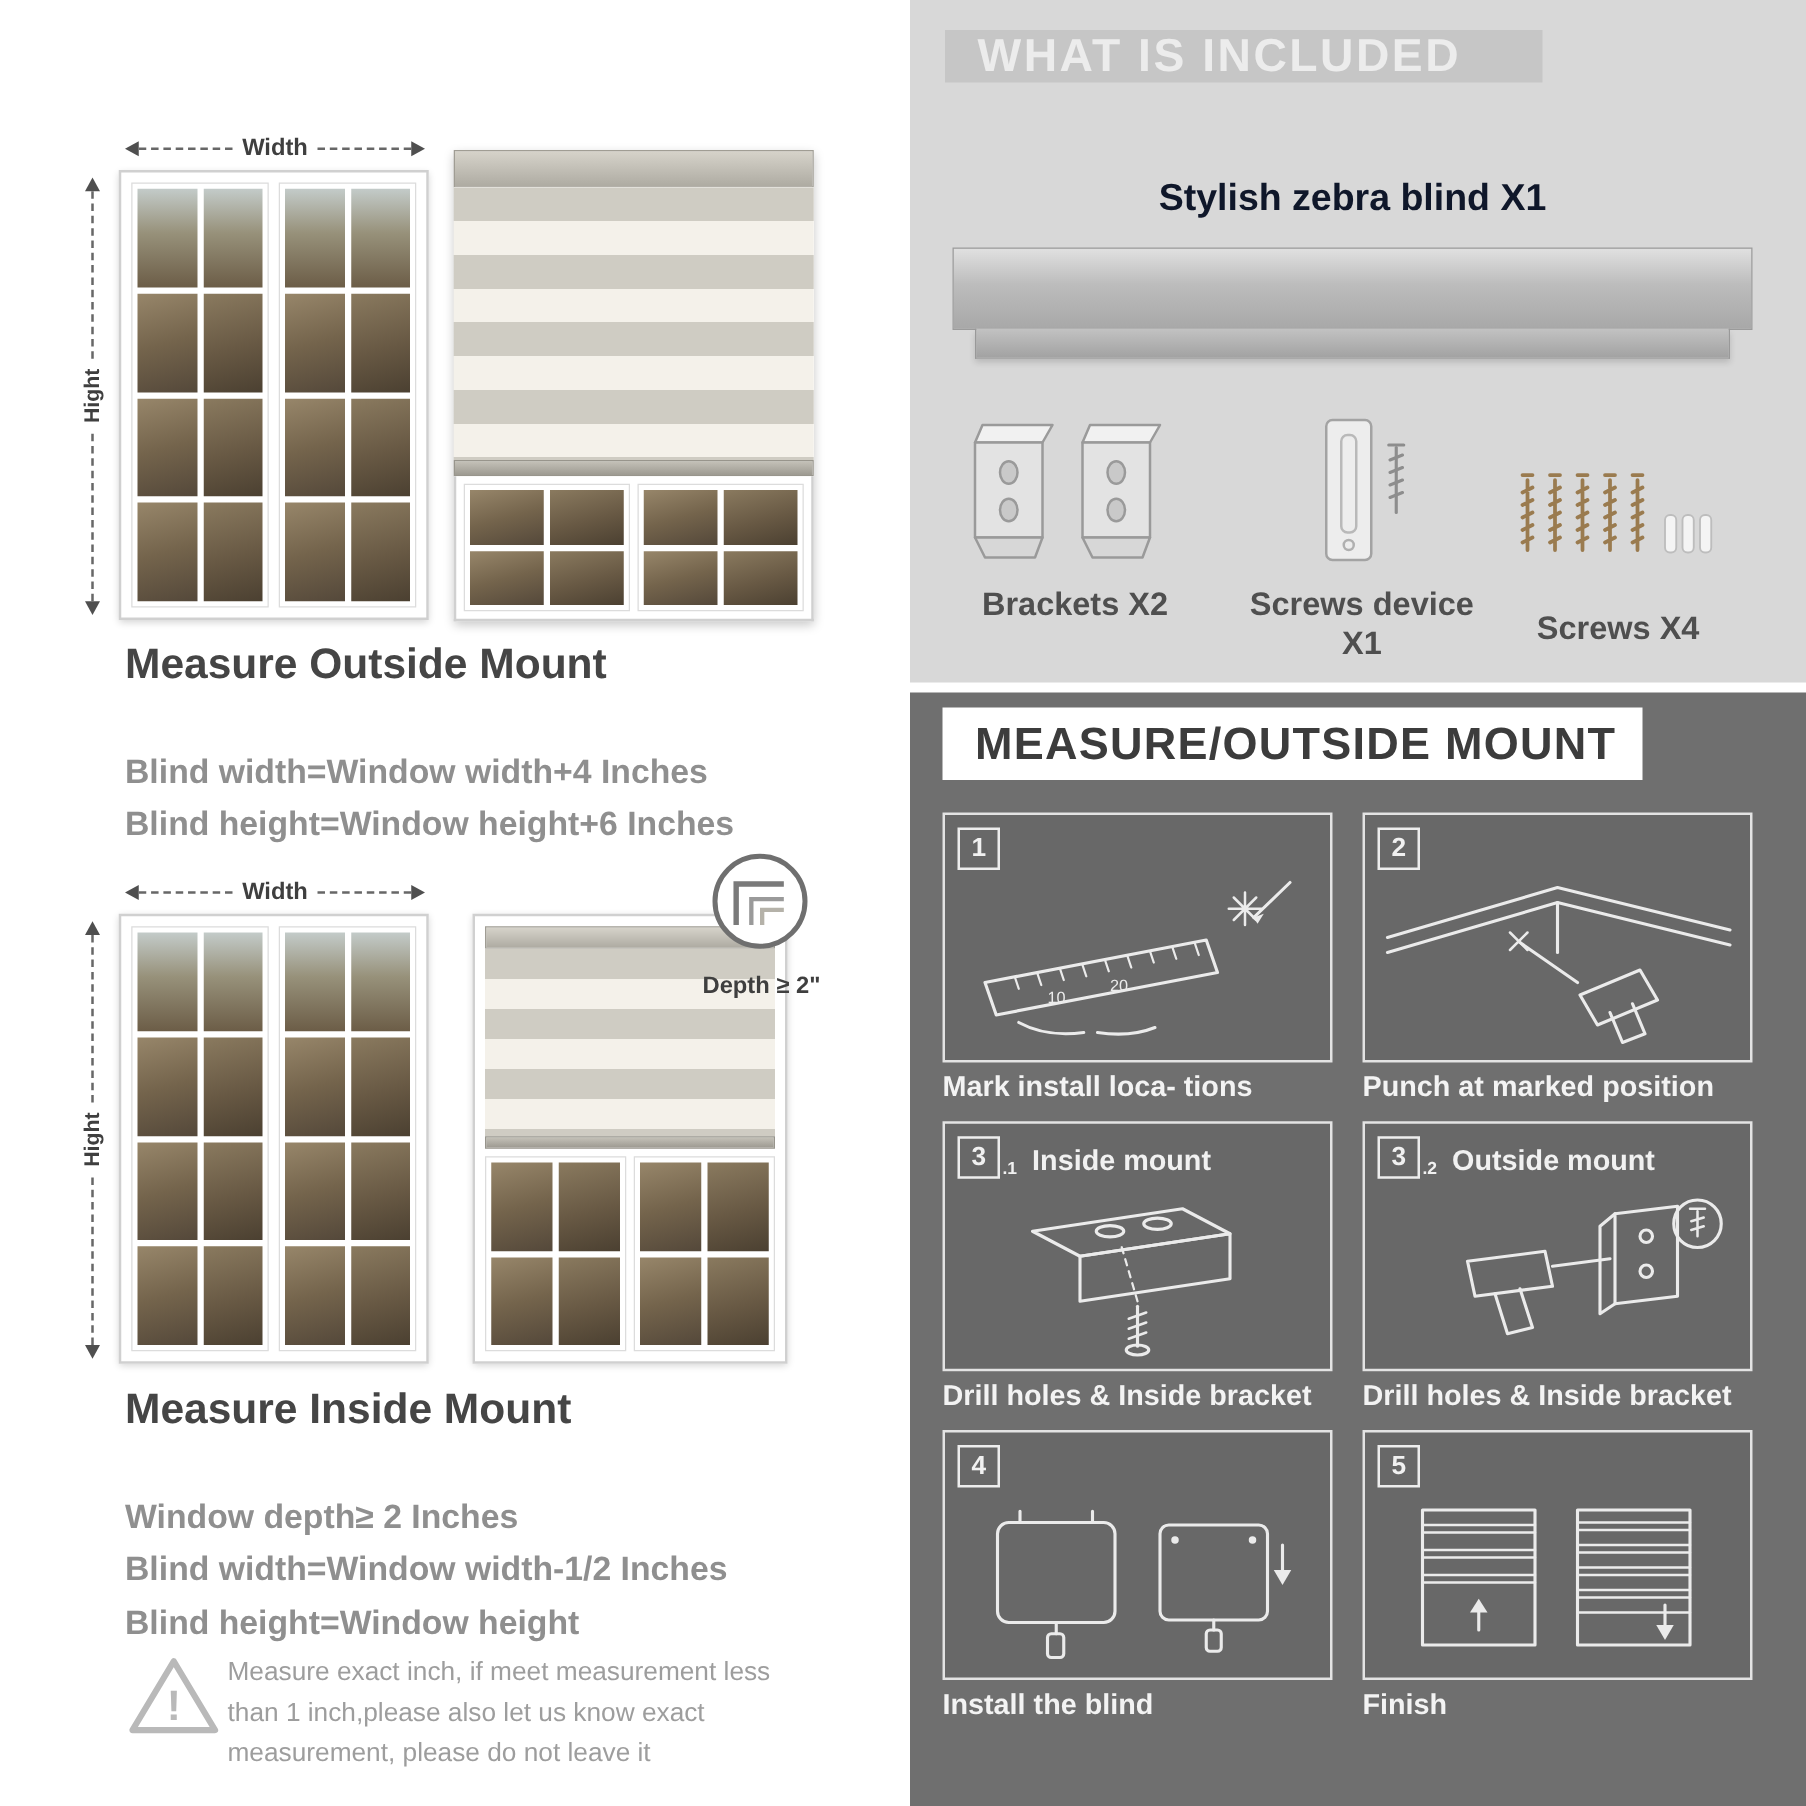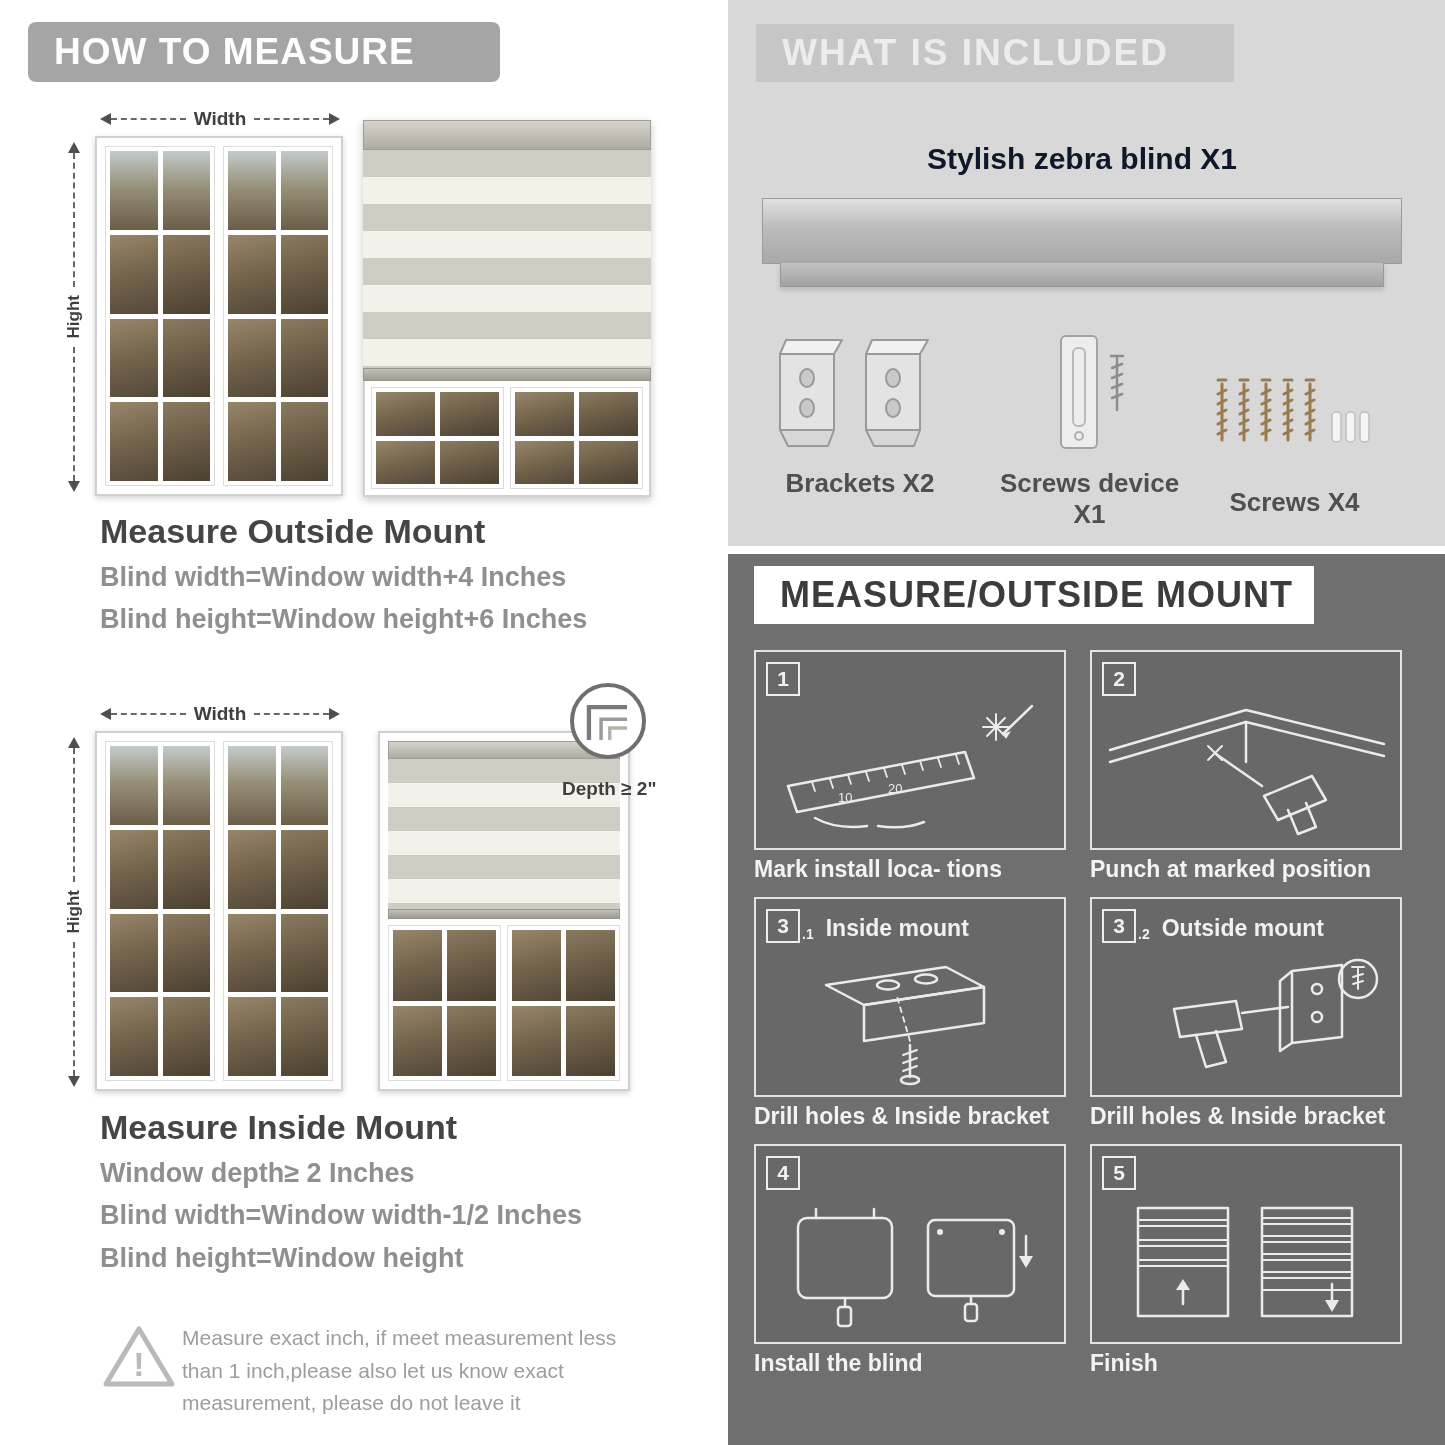--- a/index.html
+++ b/index.html
@@ -47,29 +47,29 @@
   .blind-in .stripes { height:150px; background:repeating-linear-gradient(180deg,#cfccc3 0px,#cfccc3 24px,#f4f1ea 24px,#f4f1ea 48px); }
   .blind-in .rail-bot { height:10px; }
   .bi-glass { flex:1; display:flex; gap:6px; padding-top:6px; }
 
   .depth-circle { position:absolute; left:570px; top:683px; width:76px; height:76px; border-radius:50%;
     border:4px solid #6f6f6f; background:#fff; box-sizing:border-box;
     display:flex; align-items:center; justify-content:center; }
   .depth-label { position:absolute; left:562px; top:778px; font-size:19px; font-weight:bold; color:#3f3f3f; }
 
   .h2 { position:absolute; font-size:34px; font-weight:bold; color:#454545;text-align:right; }
-  .gline { position:absolute; font-size:27px; font-weight:bold; color:#8f8f8f; }
+  .gline { position:absolute; font-size:27px; font-weight:bold; color:#8f8f8f;margin-top:40px; }
 
   .warn-tri { position:absolute; left:100px; top:1322px; width:78px; height:70px; }
   .warn-text { position:absolute; left:182px; top:1322px; width:450px; font-size:21px;
     color:#9d9d9d; line-height:1.55; }
 
   
   .right-top { position:absolute; left:728px; top:0; width:717px; height:546px; background:#d8d8d8; }
-  .banner-included { position:absolute; left:756px; top:24px; width:478px; height:58px;
+  .banner-included { position:absolute; left:756px; top:24px; width:478px; height:42px;
     background:#c6c6c6; color:#ececec; font-size:37px; font-weight:bold; letter-spacing:2px;
     display:flex; align-items:center; padding-left:26px; box-sizing:border-box; }
   .product-label { position:absolute; left:762px; top:142px; width:640px; text-align:center;
     font-size:30px; font-weight:bold; color:#0f172a; }
   .rail-main { position:absolute; left:762px; top:198px; width:640px; height:66px;
     background:linear-gradient(180deg,#e0e0e0 0%,#bcbcbc 45%,#a8a8a8 100%); border:1px solid #9b9b9b; box-sizing:border-box; }
   .rail-valance { position:absolute; left:780px; top:263px; width:604px; height:24px;
     background:linear-gradient(180deg,#c2c2c2,#a2a2a2); border:1px solid #999; border-top:none;
     box-shadow:0 3px 5px rgba(0,0,0,.15); box-sizing:border-box; }
   .item-label { position:absolute; top:468px; font-size:26px; font-weight:bold; color:#4f4f4f; text-align:center; }
@@ -88,21 +88,20 @@
   .plabel { font-size:23px; font-weight:bold; margin:6px 0 0 12px; }
   .art { position:absolute; left:4px; right:4px; top:46px; height:150px; }
   .pcaption { position:absolute; width:340px; font-size:23px; font-weight:bold; color:#f3f3f3; white-space:nowrap; }
   .lineart { stroke:#ebebeb; fill:none; stroke-width:2.5; stroke-linecap:round; stroke-linejoin:round; }
 </style>
 </head>
 <body>
 
 <div class="page">
 
-  <div class="banner-left">HOW TO MEASURE</div>
 
   <div class="h-arrow" style="left:100px; top:108px; width:240px;">
     <span class="ah ah-l"></span>
     <span class="dash"></span>
     <span class="arrow-label">Width</span>
     <span class="dash"></span>
     <span class="ah ah-r"></span>
   </div>
 
   <div class="v-arrow" style="left:64px; top:142px; height:350px;">

